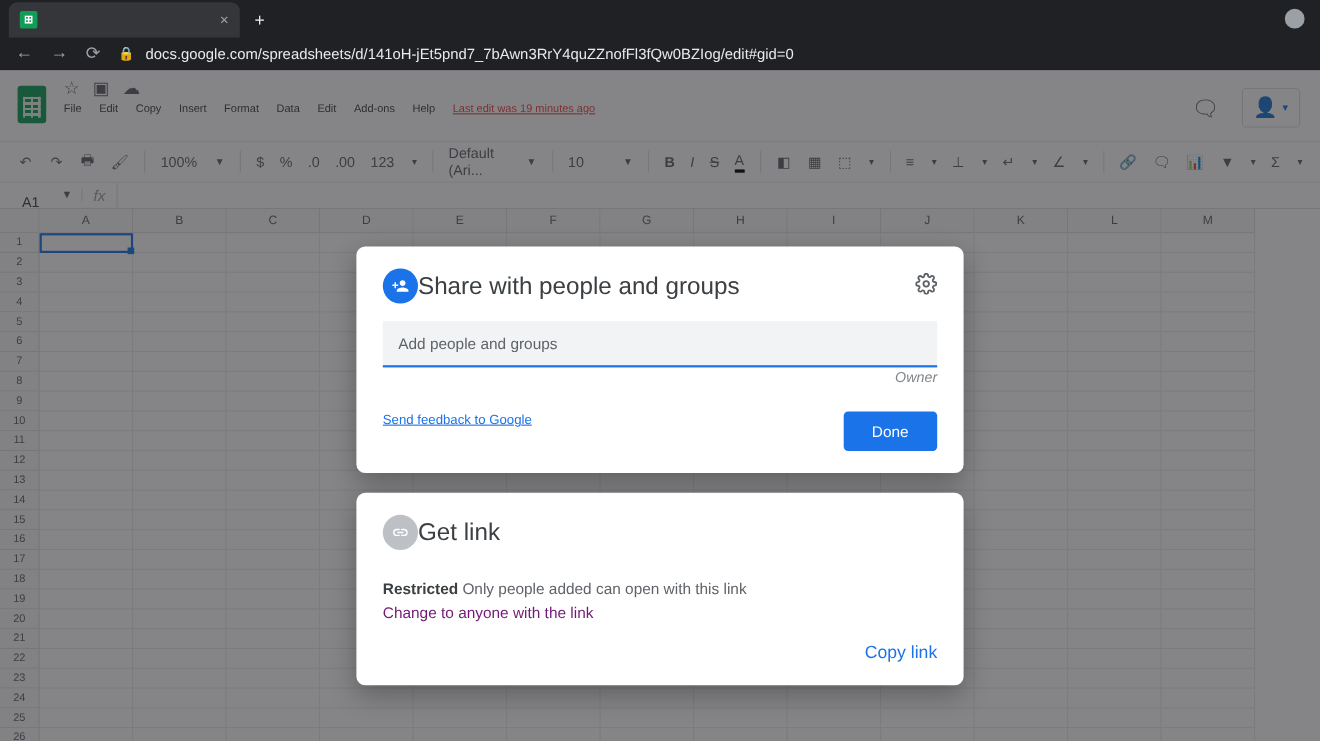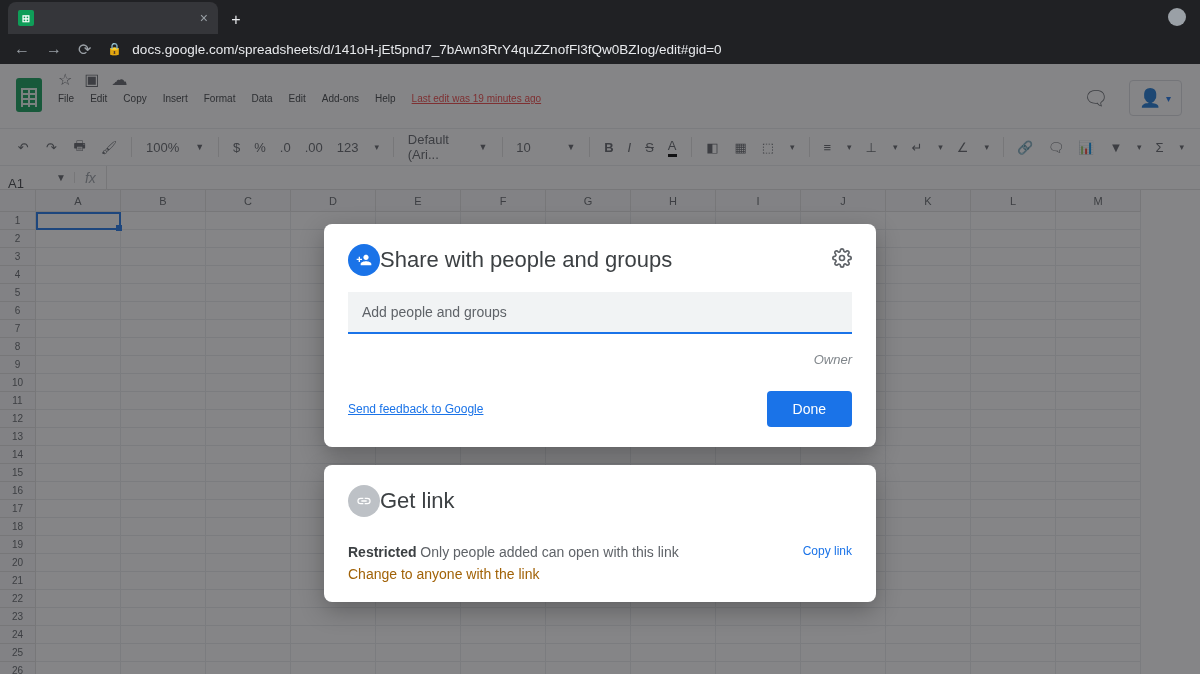--- a/index.html
+++ b/index.html
@@ -33,21 +33,21 @@
   .menu-row .last-edit { color: #ef4444; text-decoration: underline; }
   .hdr-right { margin-left: auto; display: flex; align-items: center; gap: 20px; padding-top: 10px; color: #5f6368; }
   .share-btn-hdr { border: 1px solid #dadce0; border-radius: 4px; padding: 6px 10px; color: #1a73e8; font-size: 18px; display:flex; align-items:center; gap:4px;}
 
   .toolbar { border-top: 1px solid #e8eaed; border-bottom: 1px solid #e8eaed; margin-top: 8px; height: 38px; display: flex; align-items: center; padding: 0 16px; gap: 14px; color: #5f6368; font-size: 13px; }
   .toolbar .sep { width: 1px; height: 20px; background: #e0e0e0; }
   .toolbar .txt { display:flex; align-items:center; gap:16px; }
   .tb-ico { width:18px; height:18px; display:inline-flex; align-items:center; justify-content:center; }
 
   .namebox-row { height: 24px; border-bottom: 1px solid #e0e0e0; display: flex; align-items: center; font-size: 13px; color: #3c4043; }
-  .namebox { width: 48px; padding-left: 8px; margin-top: 12px; }
+  .namebox { width: 48px; padding-left: 20px; margin-top: 12px; }
   .namebox-dd { color:#5f6368; padding:0 8px; border-right:1px solid #e0e0e0; font-size:10px; }
   .fx { color: #9aa0a6; font-style: italic; padding: 0 10px; font-size: 14px; }
 
   .grid-area { display: flex; height: calc(100% - 130px); background: #fff; }
   .corner { width: 36px; height: 22px; background: #f8f9fa; border-right: 1px solid #e0e0e0; border-bottom: 1px solid #e0e0e0; }
   .col-headers { display: flex; height: 22px; }
   .col-h { width: 85px; background: #f8f9fa; border-right: 1px solid #e0e0e0; border-bottom: 1px solid #e0e0e0; text-align: center; font-size: 11px; color: #5f6368; line-height: 22px; }
   .grid-body { display: flex; }
   .row-headers { width: 36px; }
   .row-h { height: 18px; background: #f8f9fa; border-right: 1px solid #e0e0e0; border-bottom: 1px solid #e0e0e0; text-align: center; font-size: 10px; color: #5f6368; line-height: 18px; }
@@ -61,31 +61,31 @@
   .modal-wrap { position: absolute; z-index: 20; top: 224px; left: 50%; transform: translateX(-50%); width: 552px; }
   .card { background: #fff; border-radius: 8px; box-shadow: 0 8px 24px rgba(0,0,0,.28); padding: 20px 24px; margin-bottom: 18px; }
   .card-head { display: flex; align-items: center; gap: 0; }
   .round-ico { width: 32px; height: 32px; border-radius: 50%; display: flex; align-items: center; justify-content: center; color: white; flex-shrink:0; }
   .blue-bg { background: #1a73e8; }
   .grey-bg { background: #bdc1c6; }
   .card-title { font-size: 22px; color: #3c4043; font-weight: 400; }
   .gear { margin-left: auto; color: #5f6368; cursor: pointer; }
   .add-input { margin-top: 16px; background: #f1f3f4; border: none; border-bottom: 2px solid #1a73e8; width: 100%; padding: 12px 14px; font-size: 14px; color: #3c4043; outline: none; }
   .add-input::placeholder { color: #5f6368; }
-  .owner-row { text-align: right; color: #80868b; font-style: italic; font-size: 13px; margin-top: 18px; }
-  .card-foot { display: flex; align-items: center; margin-top: 24px; }
+  .owner-row { text-align: right; color: #80868b; font-style: italic; font-size: 13px; margin-top: 1px; }
+  .card-foot { display: flex; align-items: flex-start; margin-top: 24px; }
   .feedback { color: #1a73e8; font-size: 12px; text-decoration: underline; cursor: pointer; }
   .done-btn { margin-left: auto; background: #1a73e8; color: #fff; border: none; border-radius: 4px; padding: 10px 26px; font-size: 14px; cursor: pointer; }
   .link-card .card-head { margin-bottom: 27px; }
-  .link-body { display: flex; align-items: flex-start; gap: 20px; }
+  .link-body { display: flex; align-items: flex-start; gap: 20px; flex-direction: column; }
   .link-text { font-size: 14px; color: #3c4043; }
   .link-text .bold { font-weight: 600; color:#3c4043; }
   .link-text .rest { color: #5f6368; }
-  .change-link { color: #a16207; font-size: 14px; margin-top: 6px; cursor: pointer; }
-  .copy-link { margin-left: auto; color: #1a73e8; font-size: 12px; font-weight: 500; cursor: pointer; white-space: nowrap; }
+  .change-link { color: #701a75; font-size: 14px; margin-top: 6px; cursor: pointer; }
+  .copy-link { margin-left: auto; color: #1a73e8; font-size: 16px; font-weight: 500; cursor: pointer; white-space: nowrap; }
 </style>
 </head>
 <body>
 
 <div class="browser-top">
   <div class="tab-strip">
     <div class="tab">
       <div class="tab-favicon">⊞</div>
       <span class="tab-close">×</span>
     </div>

